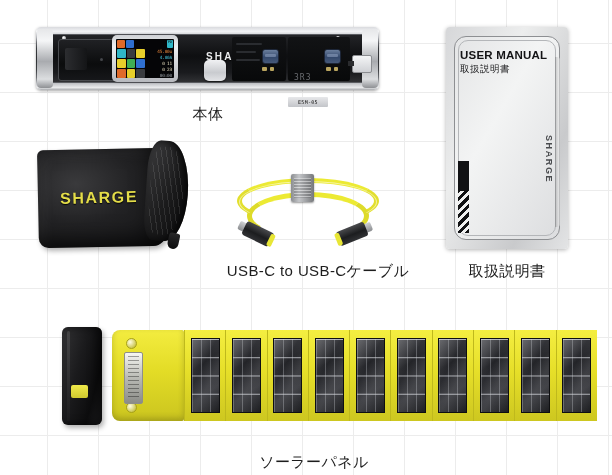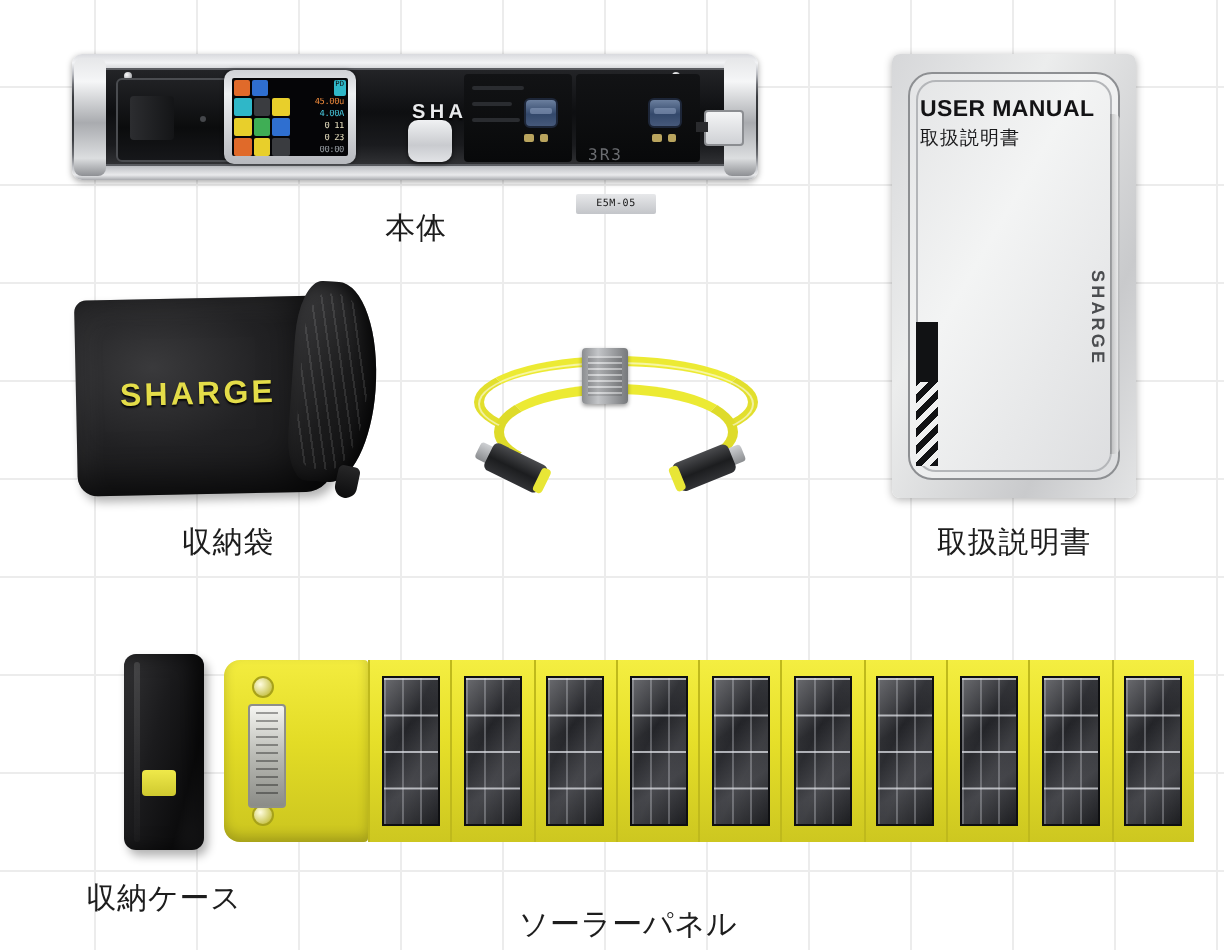--- a/index.html
+++ b/index.html
@@ -425,56 +425,55 @@
   </div>
   <div class="cap" style="left:149px;top:105px;width:118px;">本体</div>
 
   <div id="pouch">
     <div class="pouch-body"></div>
     <div class="pouch-neck"></div>
     <div class="gather"></div>
     <div class="pouch-tip"></div>
     <div id="pouchlogo">SHARGE</div>
   </div>
-  <div class="cap" style="left:55px;top:262px;width:118px;">収納袋</div>
 
   <div id="cable">
     <div class="wire top"></div>
     <div class="wire bot"></div>
     <div class="wire-sheen" style="left:14px;top:5px;width:138px;height:42px;"></div>
     <div class="velcro"></div>
     <div class="plug left">
       <div class="tip"></div>
       <div class="shell"></div>
       <div class="ring"></div>
     </div>
     <div class="plug right">
       <div class="tip"></div>
       <div class="shell"></div>
       <div class="ring"></div>
     </div>
   </div>
+  <div class="cap" style="left:218px;top:262px;width:200px;">USB-C to USB-Cケーブル</div>
 
   <div id="manual">
     <div class="man-shell"></div>
     <div class="man-page"></div>
     <div id="mantitle">USER MANUAL</div>
     <div id="mansub">取扱説明書</div>
     <div class="man-bar"></div>
     <div class="man-stripes"></div>
     <div id="manbrand">SHARGE</div>
     <div class="man-edge"></div>
   </div>
   <div class="cap" style="left:448px;top:262px;width:118px;">取扱説明書</div>
 
   <div id="case">
     <div class="case-body"></div>
     <div class="case-tab"></div>
   </div>
-  <div class="cap" style="left:23px;top:440px;width:118px;">収納ケース</div>
 
   <div id="solar">
     <div class="solar-head">
       <div class="head-hole" style="left:14px;top:8px;"></div>
       <div class="head-hole" style="left:14px;top:72px;"></div>
       <div class="head-window"></div>
     </div>
     <div class="solar-cells">
       <div class="cellpanel">
           <div class="cellface"></div>

